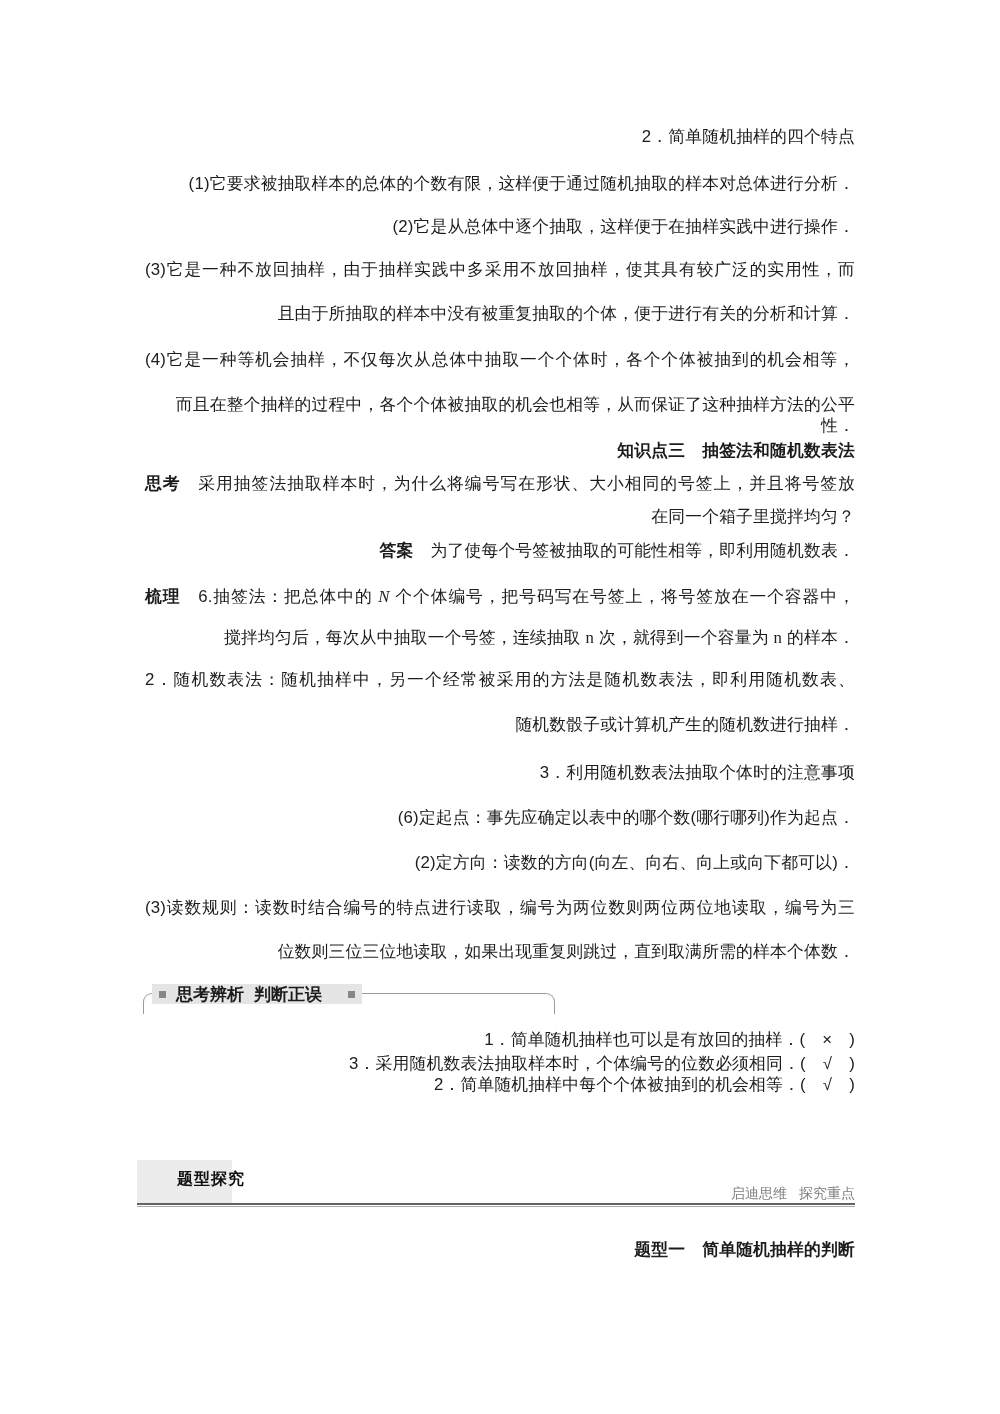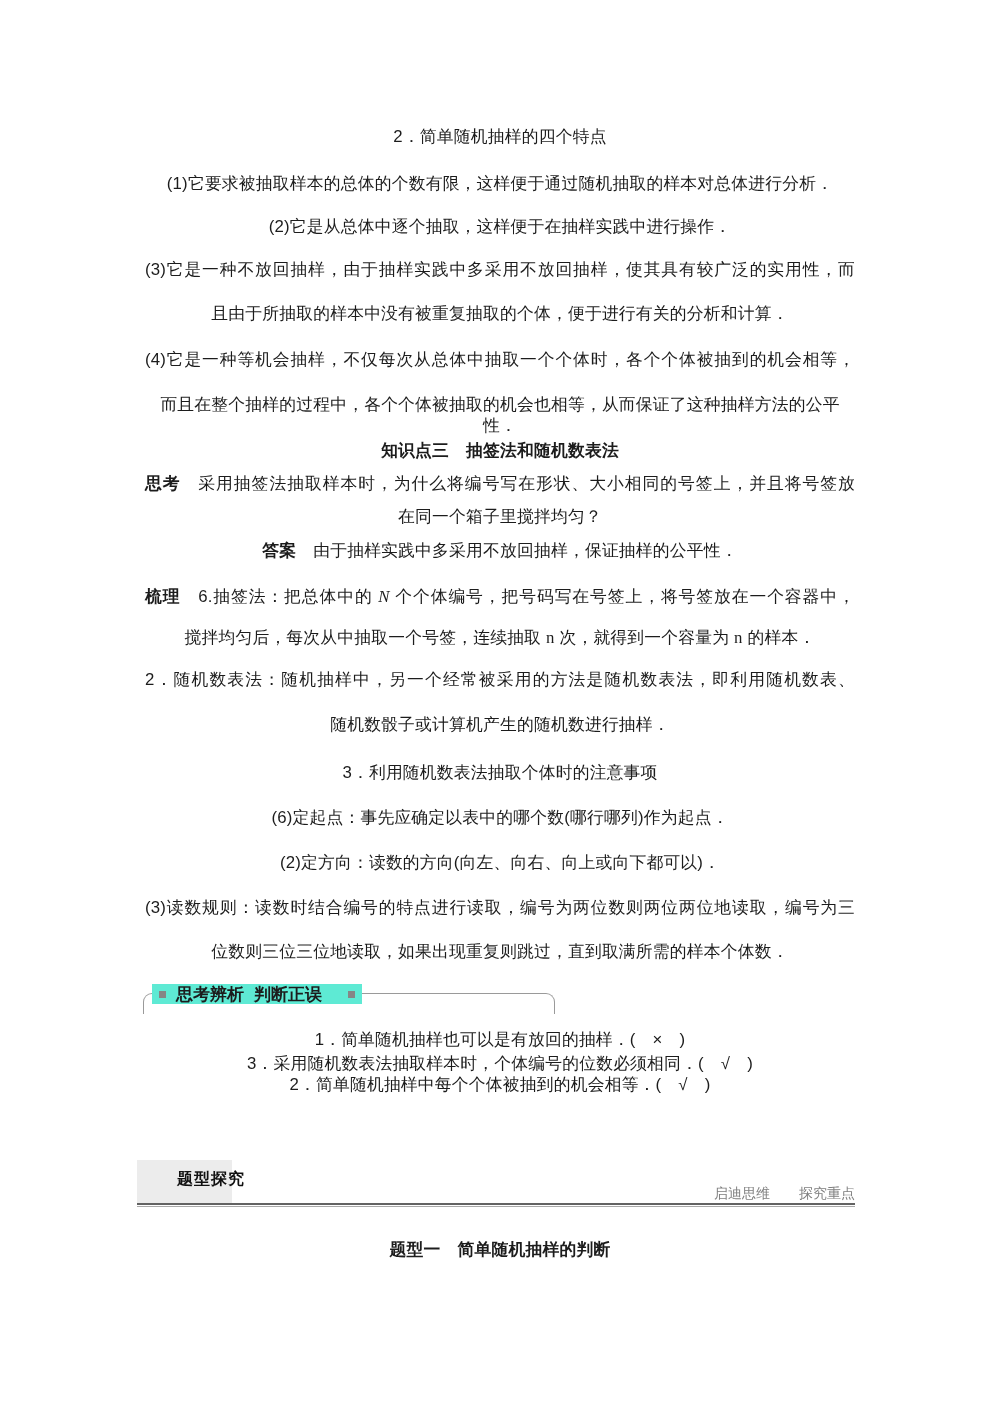--- a/index.html
+++ b/index.html
@@ -11,21 +11,21 @@
     font-family:"Liberation Sans", sans-serif;
     color:#1c1c1c;
     overflow:hidden;
   }
   .ln{
     position:absolute;
     left:145px;width:710px;
     font-size:16.8px;
     line-height:21px;
     letter-spacing:0.2px;
-    text-align:center;
+    text-align:right;
     white-space:normal;
   }
   .j{ text-align:justify; text-align-last:justify; }
   .sg-b{font-weight:bold;}
   .sg-u{text-underline-offset:4px;}
   .sg-i{font-family:"Liberation Serif", serif; font-style:italic;}
   .sg-r{font-family:"Liberation Serif", serif;}
 
   
   .tbox{
@@ -34,21 +34,21 @@
     width:410px;height:20px;
     border-top:1.5px solid #9a9a9a;
     border-left:1.5px solid #9a9a9a;
     border-right:1.5px solid #9a9a9a;
     border-radius:9px 9px 0 0;
   }
   .tbox-title{
     position:absolute;
     left:152px;top:984px;
     height:20px;
-    background:#5eead4;
+    background:#e5e5e5;
     display:flex;align-items:center;
     padding:0 7px;gap:10px;
     font-size:17px;font-weight:bold;
   }
   .tbox-title .gap{width:6px;}
   .sq{
     width:7px;height:7px;
     background:#868686;
     display:inline-block;
     flex:0 0 auto;
@@ -65,21 +65,21 @@
     position:absolute;
     left:177px;top:1169px;
     font-size:16px;font-weight:bold;
     letter-spacing:1px;
     color:#111111;
   }
   .explore-tag{
     position:absolute;
     left:555px;top:1185px;
     width:300px;
-    display:flex;justify-content:flex-end;gap:29px;
+    display:flex;justify-content:flex-end;gap:12px;
     font-size:14px;
     color:#7f7f7f;
   }
   .explore-rule{
     position:absolute;
     left:137px;top:1203px;
     width:718px;height:0;
     border-top:2px solid #636363;
     border-bottom:1px solid #a9a9a9;
     padding-top:1px;
@@ -94,21 +94,21 @@
   <div class="ln" style="top:173px"><span>(1)它要求被抽取样本的总体的个数有限，这样便于通过随机抽取的样本对总体进行分析．</span></div>
   <div class="ln" style="top:216px"><span>(2)它是从总体中逐个抽取，这样便于在抽样实践中进行操作．</span></div>
   <div class="ln j" style="top:259px"><span>(3)它是一种不放回抽样，由于抽样实践中多采用不放回抽样，使其具有较广泛的实用性，而</span></div>
   <div class="ln" style="top:303px"><span>且由于所抽取的样本中没有被重复抽取的个体，便于进行有关的分析和计算．</span></div>
   <div class="ln j" style="top:349px"><span>(4)它是一种等机会抽样，不仅每次从总体中抽取一个个体时，各个个体被抽到的机会相等，</span></div>
   <div class="ln" style="top:394px"><span>而且在整个抽样的过程中，各个个体被抽取的机会也相等，从而保证了这种抽样方法的公平性．</span></div>
 
   <div class="ln" style="top:440px"><span class="sg-b">知识点三　抽签法和随机数表法</span></div>
   <div class="ln j" style="top:473px"><span class="sg-b">思考</span><span>　采用抽签法抽取样本时，为什么将编号写在形状、大小相同的号签上，并且将号签放</span></div>
   <div class="ln" style="top:506px"><span>在同一个箱子里搅拌均匀？</span></div>
-  <div class="ln" style="top:540px"><span class="sg-b">答案</span><span>　由于抽样实践中多采用不放回抽样，保证抽样的公平性．</span></div>
+  <div class="ln" style="top:540px"><span class="sg-b">答案</span><span>　为了使每个号签被抽取的可能性相等，即利用随机数表．</span></div>
   <div class="ln j" style="top:586px"><span class="sg-b">梳理</span><span>　6.抽签法：把总体中的 </span><span class="sg-i">N</span><span> 个个体</span><span class="sg-u">编号</span><span>，把</span><span class="sg-u">号码</span><span>写在号签上，将号签放在一个容器中，</span></div>
   <div class="ln" style="top:627px"><span>搅拌均匀后，每次从中抽取</span><span class="sg-u">一个</span><span>号签，连续抽取 </span><span class="sg-r">n</span><span> 次，就得到一个容量为 </span><span class="sg-r">n</span><span> 的样本．</span></div>
   <div class="ln j" style="top:669px"><span>2．随机数表法：随机抽样中，另一个经常被采用的方法是随机数表法，即利用随机数表、</span></div>
   <div class="ln" style="top:714px"><span>随机数骰子或计算机产生的随机数进行抽样．</span></div>
   <div class="ln" style="top:762px"><span>3．利用随机数表法抽取个体时的注意事项</span></div>
   <div class="ln" style="top:807px"><span>(6)定起点：事先应确定以表中的哪个数(哪行哪列)作为起点．</span></div>
   <div class="ln" style="top:852px"><span>(2)定方向：读数的方向(向左、向右、向上或向下都可以)．</span></div>
   <div class="ln j" style="top:897px"><span>(3)读数规则：读数时结合编号的特点进行读取，编号为两位数则两位两位地读取，编号为三</span></div>
   <div class="ln" style="top:941px"><span>位数则三位三位地读取，如果出现重复则跳过，直到取满所需的样本个体数．</span></div>
 

